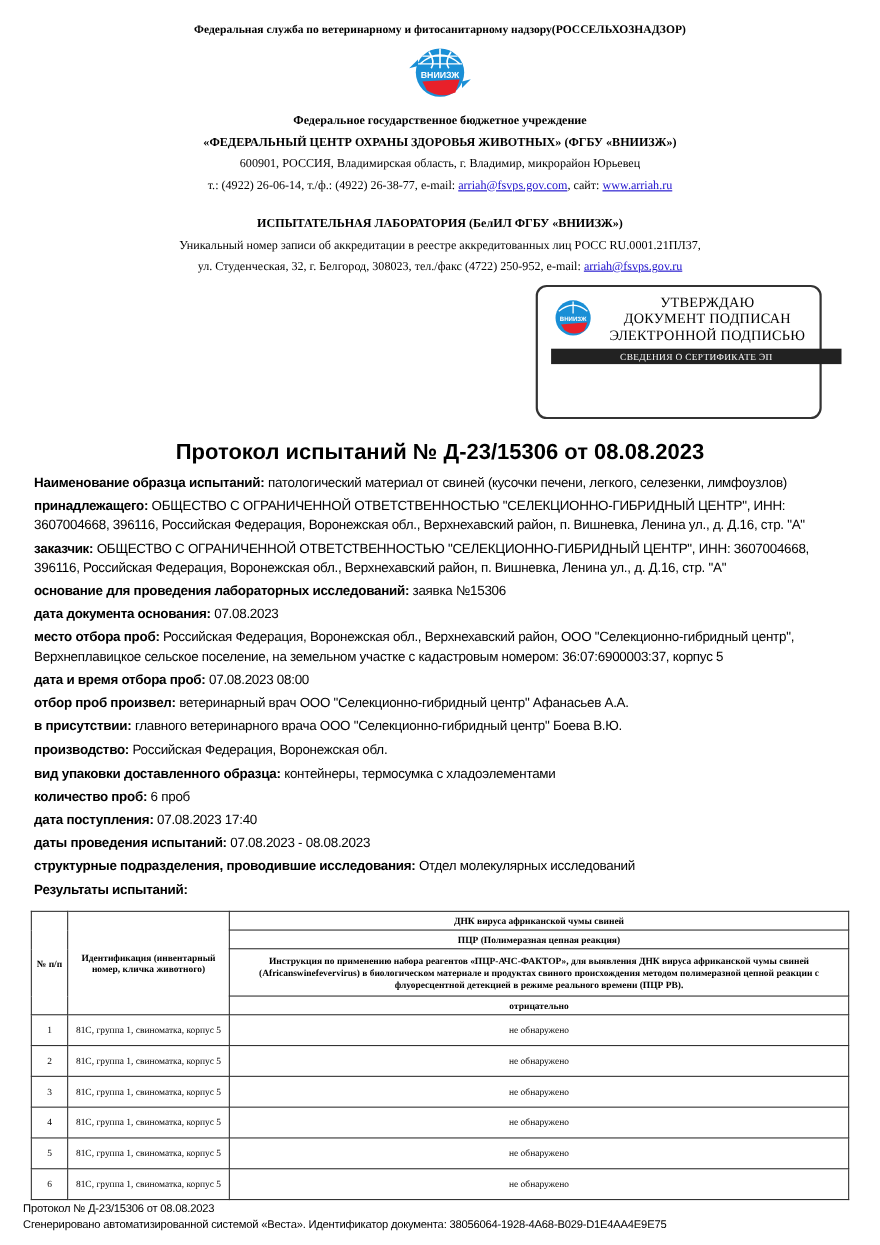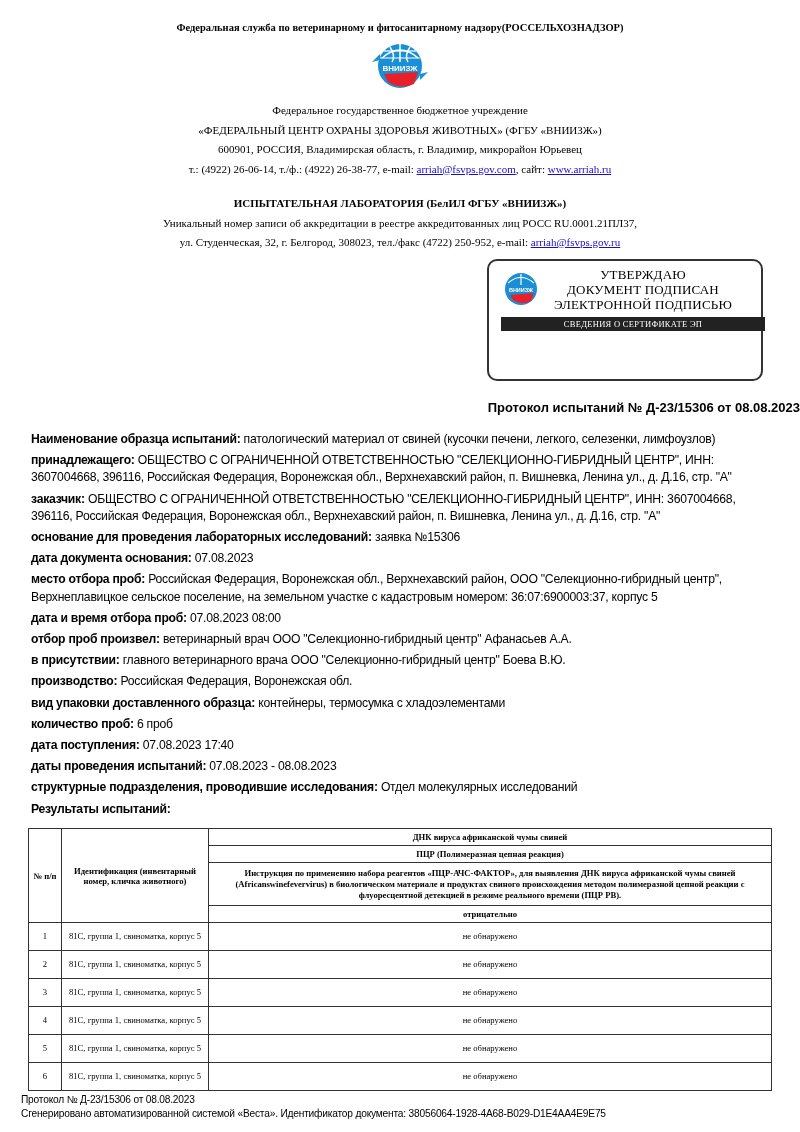--- a/index.html
+++ b/index.html
@@ -2,31 +2,31 @@
 <html><head>
   <meta charset="utf-8">
   <style>
     html, body { margin: 0; padding: 0; background: #ffffff; }
     body { width: 800px; height: 1132px; position: relative; overflow: hidden; color: #000; font-family: "Liberation Serif", serif; }
     a { color: #1a0dcc; text-decoration: underline; text-align: right; }
 
     .hdr-top { position: absolute; top: 22px; left: 0; width: 800px; text-align: center; font-weight: bold; font-size: 10.5px; }
     .logo { position: absolute; top: 38px; left: 370px; width: 60px; height: 56px; }
     .org { position: absolute; top: 101px; left: 0; width: 800px; text-align: center; font-size: 11px; line-height: 19.5px; }
-    .org .b { font-weight: normal; }
+    .org .b { font-weight: bold; }
     .lab { position: absolute; top: 194px; left: 0; width: 800px; text-align: center; font-size: 11px; line-height: 19.5px; }
     .lab .b { font-weight: bold; }
 
-    .stamp { position: absolute; top: 259px; left: 487px; width: 256px; height: 118px; border: 2px solid #333; border-radius: 10px; background: #fff; padding-left: 16px; }
+    .stamp { position: absolute; top: 259px; left: 487px; width: 256px; height: 118px; border: 2px solid #333; border-radius: 10px; background: #fff; }
     .stamp .slogo { position: absolute; top: 8px; left: 12px; width: 40px; height: 40px; }
     .stamp .t1 { position: absolute; top: 6px; left: 56px; width: 196px; text-align: center; font-size: 13px; line-height: 15px; letter-spacing: 0.2px; }
     .stamp .bar { position: absolute; top: 56px; left: 12px; width: 264px; height: 14px; background: #222; color: #fff; font-size: 8.5px; line-height: 14px; text-align: center; letter-spacing: 0.3px; }
     .stamp .info { position: absolute; top: 73px; left: 12px; width: 240px; font-size: 8.4px; line-height: 10.5px; color: #222; }
 
-    .title { position: absolute; top: 400px; left: 0; width: 800px; text-align: right; font-weight: bold; font-size: 13px; font-family: "Liberation Sans Narrow", "Liberation Sans", sans-serif; }
+    .title { position: absolute; top: 400px; left: 0; width: 800px; text-align: center; font-weight: bold; font-size: 20px; font-family: "Liberation Sans Narrow", "Liberation Sans", sans-serif; }
 
     .fields { position: absolute; top: 427px; left: 27px; width: 750px; font-family: "Liberation Sans", sans-serif; font-size: 12.2px; line-height: 17.2px; letter-spacing: -0.25px; }
     .fields .f { margin: 4px; }
     .fields .k { font-weight: bold; }
     .fields .res { font-weight: bold; }
 
     table.results { position: absolute; top: 828px; left: 28px; width: 744px; border-collapse: collapse; font-size: 8.6px; }
     table.results td { border: 1.5px solid #333; text-align: center; vertical-align: middle; padding: 1px 3px; }
     table.results .hb { font-weight: bold; }
     table.results td.c-num { width: 26px; }

